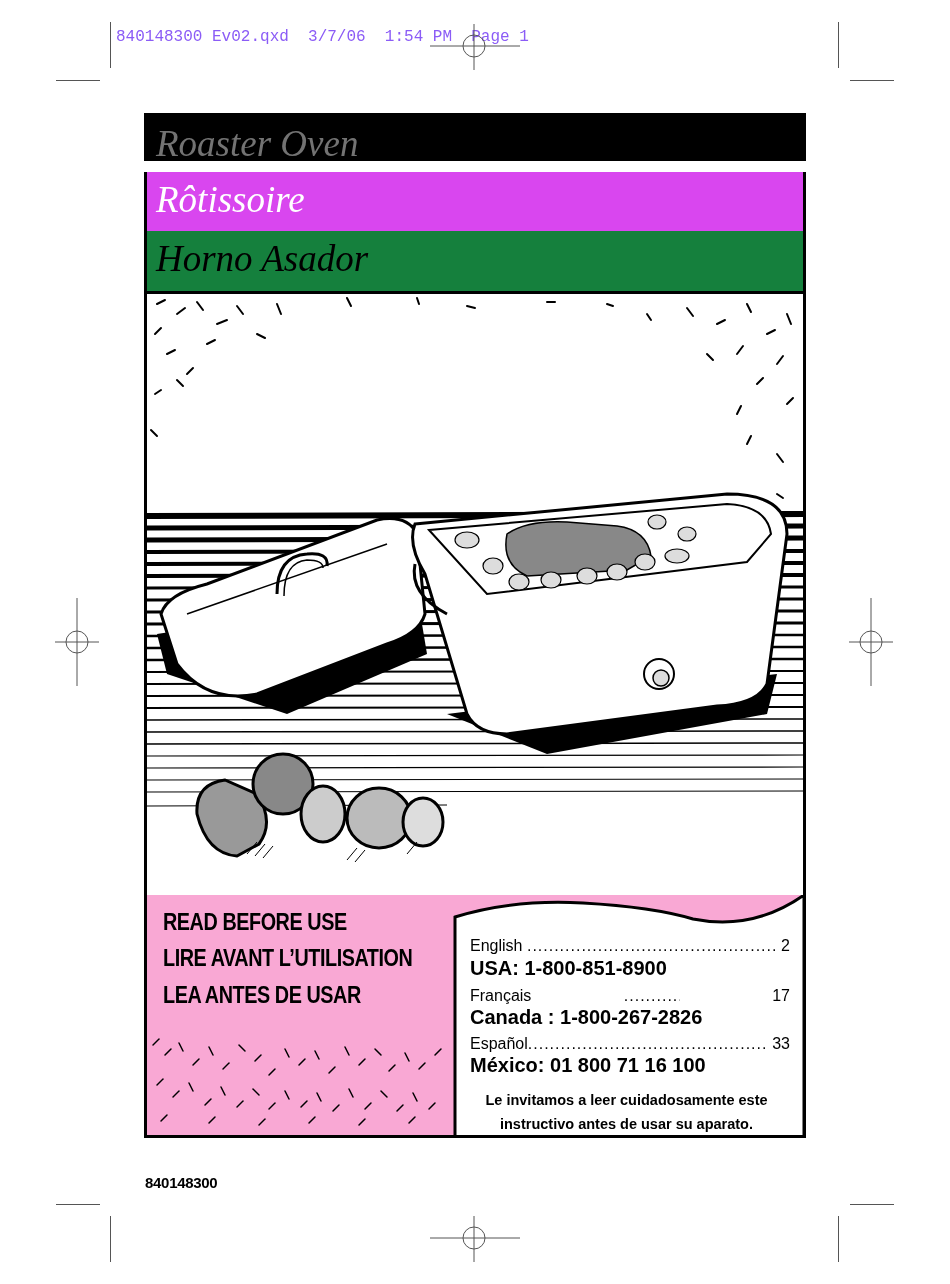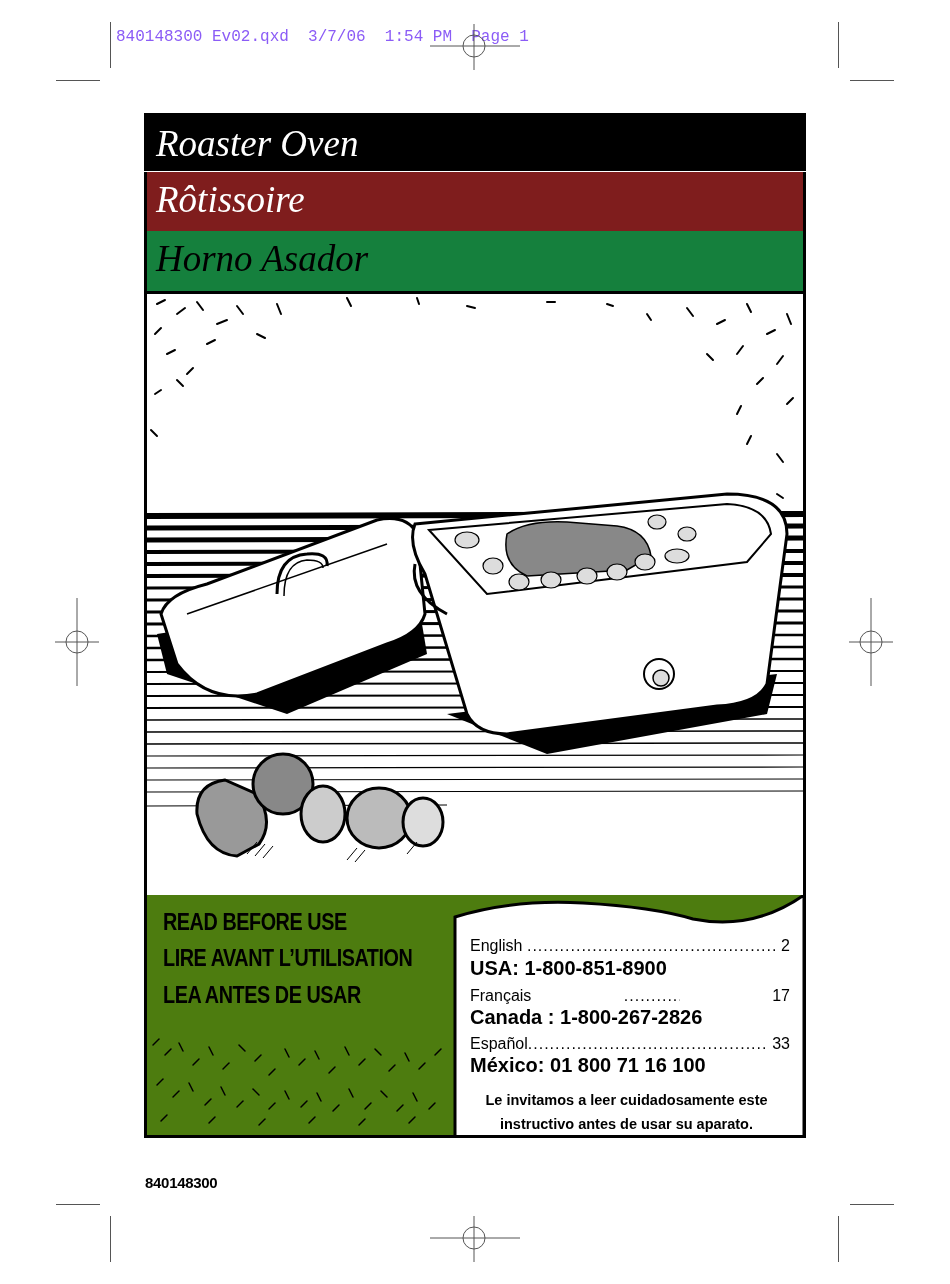--- a/index.html
+++ b/index.html
@@ -2,25 +2,25 @@
 <html><head>
 <meta charset="utf-8">
 <style>
   html, body { margin: 0; padding: 0; background: #ffffff; }
   body { width: 950px; height: 1284px; position: relative; overflow: hidden; font-family: "Liberation Sans", sans-serif; }
   .slug { position: absolute; left: 116px; top: 28px; font-family: "Liberation Mono", monospace; font-size: 16px; color: #8b5cf6; white-space: pre; }
   .crop { position: absolute; background: #555; }
   .reg { position: absolute; width: 44px; height: 88px; }
   .band { position: absolute; left: 144px; width: 662px; height: 59px; box-sizing: border-box; border-left: 3px solid #000; border-right: 3px solid #000; }
   .band span { position: absolute; left: 9px; top: 6px; font-family: "Liberation Serif", serif; font-style: italic; font-size: 37px; }
-  .b1 { top: 113px; background: #000; color: #ffffff; border-top: 3px solid #000; height: 58px; }
-  .b2 { top: 172px; background: #7f1d1d; color: #fff; }
+  .b1 { top: 113px; background: #000; color: #737373; border-top: 3px solid #000; height: 48px; }
+  .b2 { top: 172px; background: #d946ef; color: #fff; }
   .b3 { top: 231px; background: #15803d; color: #000; border-bottom: 3px solid #000; height: 63px; }
   .illus { position: absolute; left: 144px; top: 294px; width: 662px; height: 606px; box-sizing: border-box; border-left: 3px solid #000; border-right: 3px solid #000; overflow: hidden; background: #fff; }
-  .lower { position: absolute; left: 144px; top: 895px; width: 662px; height: 243px; box-sizing: border-box; border-left: 3px solid #000; border-right: 3px solid #000; border-bottom: 3px solid #000; background: #4d7c0f; }
+  .lower { position: absolute; left: 144px; top: 895px; width: 662px; height: 243px; box-sizing: border-box; border-left: 3px solid #000; border-right: 3px solid #000; border-bottom: 3px solid #000; background: #f9a8d4; }
   .warn { position: absolute; left: 16px; font-family: "Liberation Sans", sans-serif; font-weight: bold; font-size: 23px; color: #000; letter-spacing: -0.5px; transform: scaleX(0.86); transform-origin: left; white-space: nowrap; }
   .box { position: absolute; left: 306px; top: 0; width: 353px; height: 240px; }
   .toc-row { position: absolute; left: 323px; width: 320px; font-size: 16px; color: #000; display: flex; white-space: nowrap; overflow: hidden; }
   .toc-row .dots { flex: 1; overflow: hidden; letter-spacing: 1px; }
   .phone { position: absolute; left: 323px; font-size: 20px; font-weight: bold; color: #000; white-space: nowrap; }
   .note { position: absolute; left: 312px; width: 335px; text-align: center; font-size: 14.5px; font-weight: bold; color: #000; line-height: 24px; }
   .code { position: absolute; left: 145px; top: 1150px; font-weight: bold; font-size: 15px; color: #000; letter-spacing: -0.3px; margin-top: 24px; }
 </style>
 </head>
 <body>

